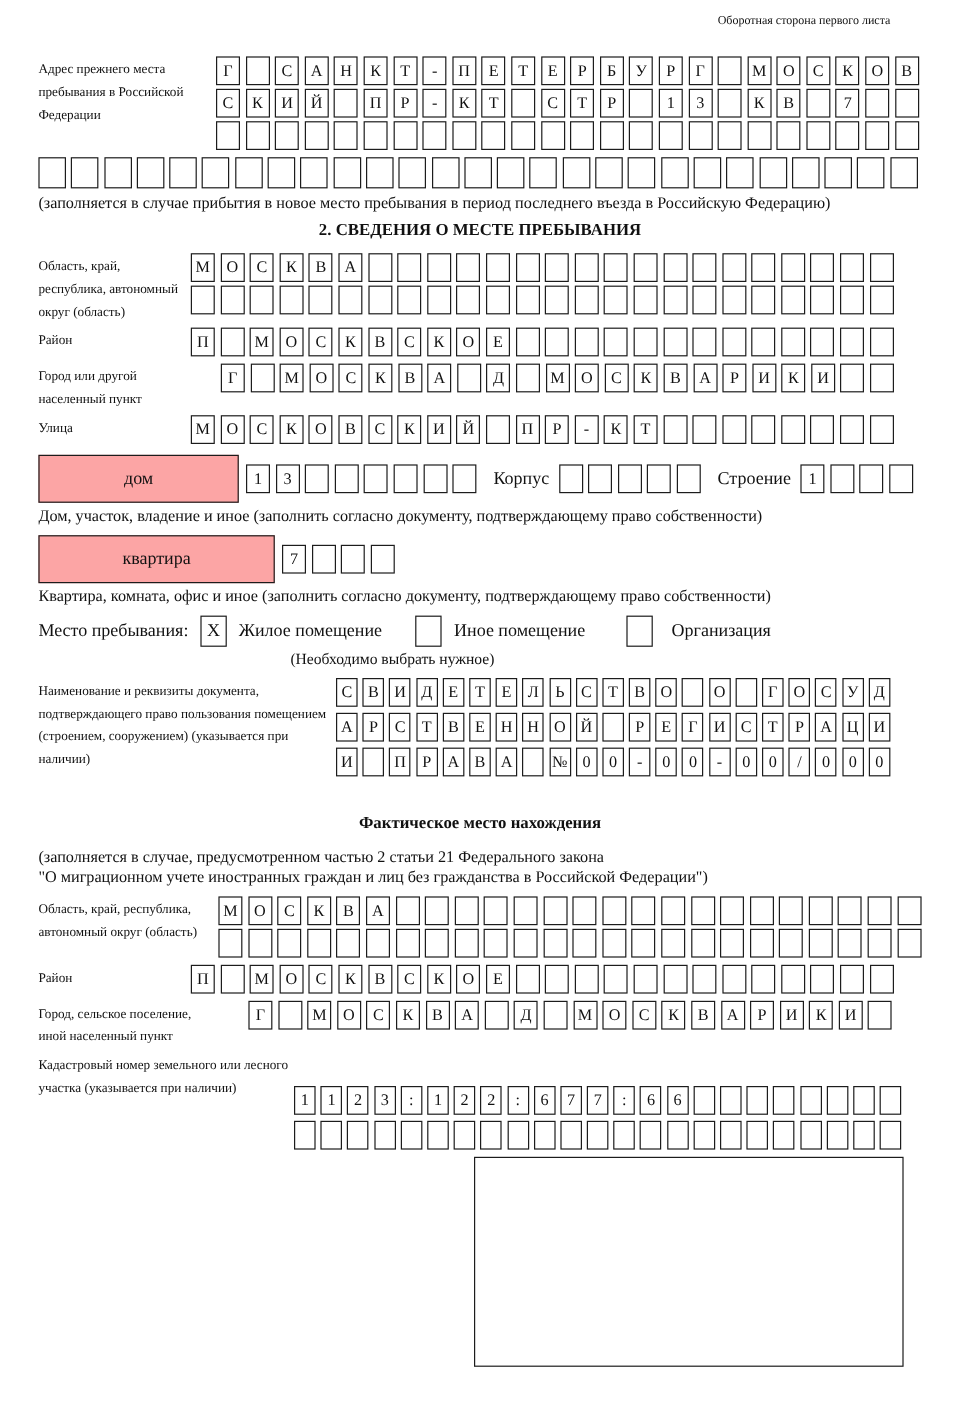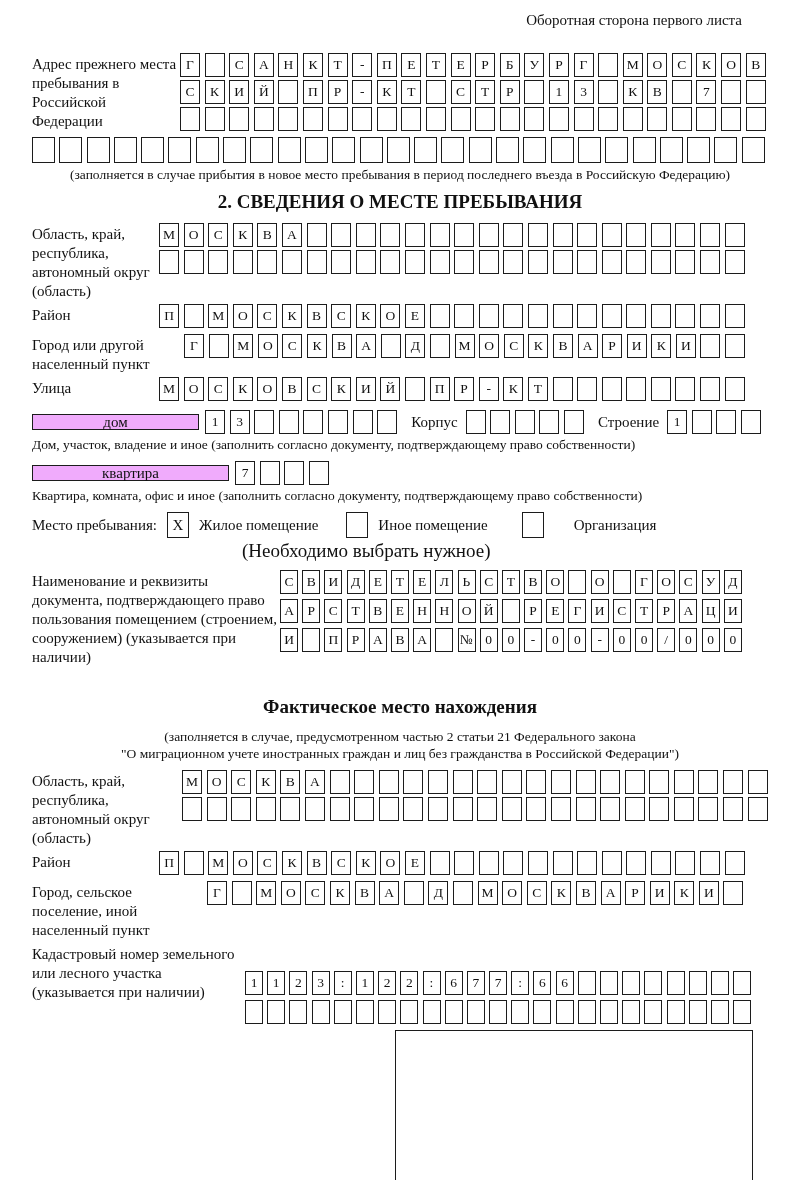--- a/index.html
+++ b/index.html
@@ -9,29 +9,29 @@
     margin:0 auto;
     background:#fff;
     color:#111;
     font-family:"Liberation Serif","DejaVu Serif",serif;
     box-sizing:border-box;
     padding:12px 32px 10px 32px;
     overflow:hidden;
   }
   .hdr-note{
     text-align:right;
-    font-size:15px;
+    font-size:10px;
     padding-right:26px;
     margin-bottom:24px;
   }
   
   .frow{display:flex;align-items:flex-start;margin-bottom:3px;}
   .flabel{
     flex:none;
-    font-size:15px;
+    font-size:11px;
     line-height:19px;
     padding-top:2px;
   }
   .fcells{flex:none;}
   
   .cells{display:flex;gap:4.6px;margin-bottom:3px;}
   .cell{
     flex:none;
     width:20px;height:24px;
     border:1.5px solid #1c1c1c;
@@ -43,41 +43,41 @@
   }
   .cells-lg{gap:4.3px;}
   .cells-lg .cell{width:23px;height:26px;}
   .cells-sm{gap:4.2px;}
   .cells-sm .cell{width:18px;height:24px;}
   .caption{
     font-size:13.5px;
     line-height:17px;
     margin:2px 0 8px 0;
   }
-  .caption.center{text-align:center;}
+  .caption.center{}
   .sec-title{
     text-align:center;
     font-weight:bold;
-    font-size:19px;
+    font-size:14px;
     margin:6px 0 10px 0;
   }
   .long-box{
     flex:none;
     border:1.5px solid #1c1c1c;
-    height:16px;
+    height:40px;
     display:flex;align-items:center;justify-content:center;
     font-size:15px;
     box-sizing:border-box;
-    background:#f0abfc;
+    background:#fca5a5;
   }
   .house-row{display:flex;align-items:center;margin:6px 0 2px 0;}
   .inline-label{font-size:15px;margin:0 8px 0 14px;flex:none;font-family:Liberation Serif, serif;}
   .stay-row{display:flex;align-items:center;margin:4px 0 2px 0;font-size:15px;text-align:right;}
   .stay-row .cell{width:22px;height:26px;font-size:15px;margin:0 10px;}
-  .stay-note{font-size:19px;margin:0 0 8px 210px;}
+  .stay-note{font-size:13px;margin:0 0 8px 210px;}
   .stamp-wrap{margin-left:363px;width:360px;}
   .stamp-box{
     width:358px;height:175px;
     border:1.6px solid #1c1c1c;
     box-sizing:border-box;
     background:#fff;
   }
   .indent1{padding-left:25px;}
 </style>
 </head>
@@ -397,21 +397,21 @@
   </div>
   <div class="caption">Квартира, комната, офис и иное (заполнить согласно документу, подтверждающему право собственности)</div>
 
   <div class="stay-row">
     <span>Место пребывания:</span>
     <span class="cell">X</span>
     <span>Жилое помещение</span>
     <span class="cell" style="margin-left:28px"></span>
     <span>Иное помещение</span>
     <span class="cell" style="margin-left:34px"></span>
-    <span style="margin-left:20px">Организация</span>
+    <span style="margin-left:6px">Организация</span>
   </div>
   <div class="stay-note">(Необходимо выбрать нужное)</div>
 
   <div class="frow">
     <div class="flabel" style="width:248px">Наименование и реквизиты документа, подтверждающего право пользования помещением (строением, сооружением) (указывается при наличии)</div>
     <div class="fcells">
       <div class="cells cells-sm" style="margin-bottom:5px">
           <span class="cell">С</span>
           <span class="cell">В</span>
           <span class="cell">И</span>

